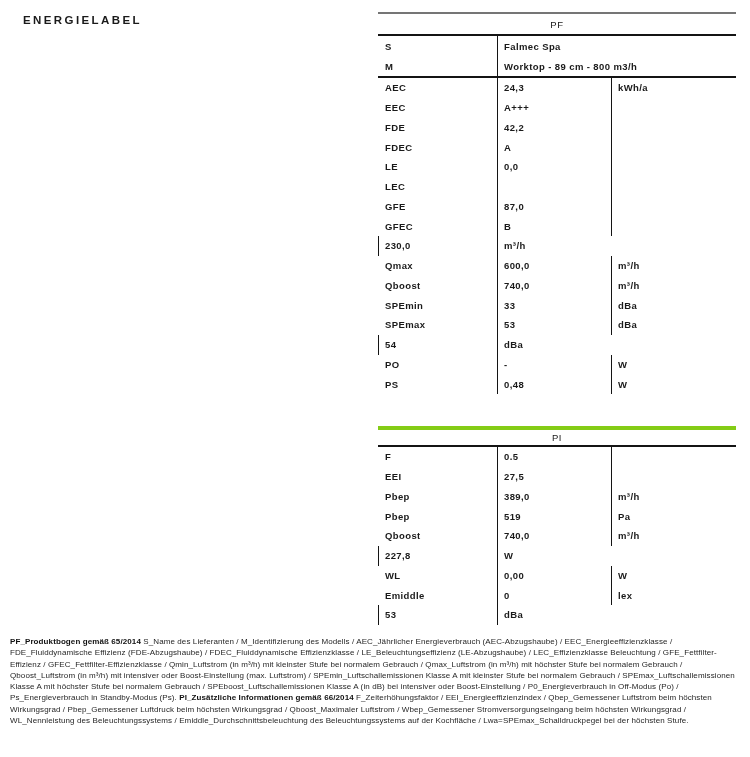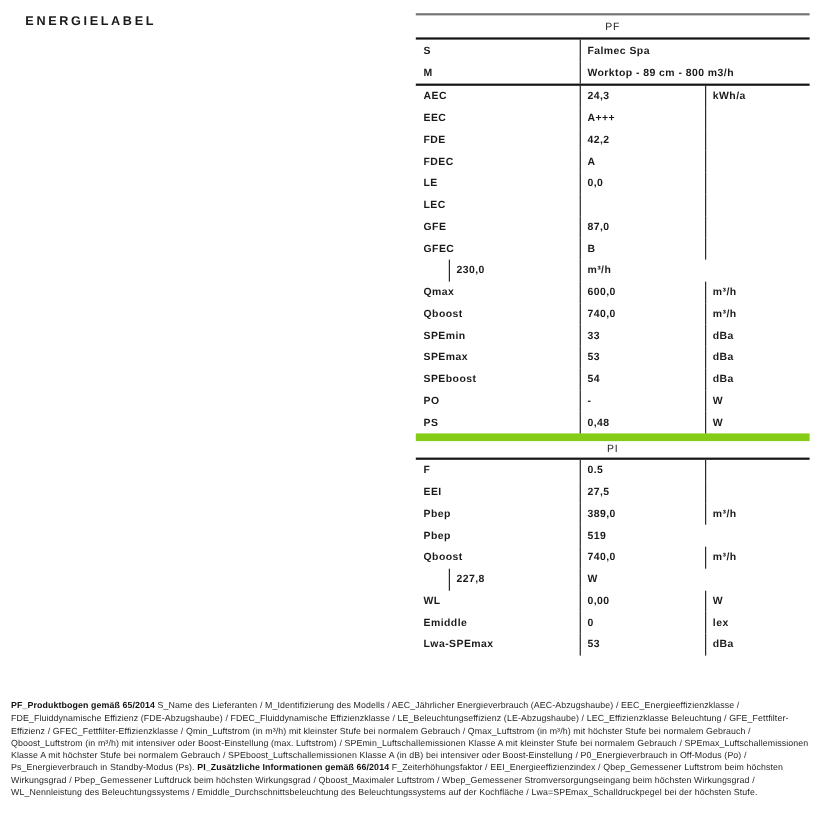--- a/index.html
+++ b/index.html
@@ -34,22 +34,23 @@
     height: 20px;
     border-bottom: 2px solid #141414;
     display: flex;
     align-items: center;
     justify-content: center;
     font-weight: normal;
     font-size: 9.5px;
     letter-spacing: 0.6px;
   }
   .section-header.pi {
-    border-top: 7px solid #84cc16;
+    border-top: 4px solid #84cc16;
     height: 15px;
+    margin-top: 32px;
   }
 
   .info-block { border-bottom: 2px solid #141414; }
 
   .info-row {
     display: grid;
     grid-template-columns: 119px 1fr;
     height: 20px;
   }
 
@@ -67,21 +68,20 @@
     letter-spacing: 0.4px;
     white-space: nowrap;
     overflow: hidden;
     box-sizing: border-box;
     height: 100%;
   }
   .cell-label { padding-left: 7px; }
   .cell-value, .cell-unit {
     border-left: 1px solid #141414;
     padding-left: 6px;
-    margin-left: 30px;
   }
 
   .footnote {
     position: absolute;
     left: 10px; top: 628px;
     width: 731px;
     font-size: 8px;
     line-height: 11.3px;
     letter-spacing: 0.1px;
     color: #262626;
@@ -167,21 +167,20 @@
       <div class="cell cell-label">SPEmin</div>
       <div class="cell cell-value">33</div>
       <div class="cell cell-unit">dBa</div>
     </div>
     <div class="data-row">
       <div class="cell cell-label">SPEmax</div>
       <div class="cell cell-value">53</div>
       <div class="cell cell-unit">dBa</div>
     </div>
     <div class="data-row">
-      <div class="cell cell-label">SPEboost</div>
       <div class="cell cell-value">54</div>
       <div class="cell cell-unit">dBa</div>
     </div>
     <div class="data-row">
       <div class="cell cell-label">PO</div>
       <div class="cell cell-value">-</div>
       <div class="cell cell-unit">W</div>
     </div>
     <div class="data-row">
       <div class="cell cell-label">PS</div>
@@ -204,20 +203,21 @@
       <div class="cell cell-unit"></div>
     </div>
     <div class="data-row">
       <div class="cell cell-label">Pbep</div>
       <div class="cell cell-value">389,0</div>
       <div class="cell cell-unit">m³/h</div>
     </div>
     <div class="data-row">
       <div class="cell cell-label">Pbep</div>
       <div class="cell cell-value">519</div>
+      <div class="cell cell-unit">Pa</div>
     </div>
     <div class="data-row">
       <div class="cell cell-label">Qboost</div>
       <div class="cell cell-value">740,0</div>
       <div class="cell cell-unit">m³/h</div>
     </div>
     <div class="data-row">
       <div class="cell cell-value">227,8</div>
       <div class="cell cell-unit">W</div>
     </div>
@@ -225,21 +225,20 @@
       <div class="cell cell-label">WL</div>
       <div class="cell cell-value">0,00</div>
       <div class="cell cell-unit">W</div>
     </div>
     <div class="data-row">
       <div class="cell cell-label">Emiddle</div>
       <div class="cell cell-value">0</div>
       <div class="cell cell-unit">lex</div>
     </div>
     <div class="data-row">
-      <div class="cell cell-label">Lwa-SPEmax</div>
       <div class="cell cell-value">53</div>
       <div class="cell cell-unit">dBa</div>
     </div>
   </div>
 
 </div>
 
 <p class="footnote"><b>PF_Produktbogen gemäß 65/2014</b><span> S_Name des Lieferanten / M_Identifizierung des Modells / AEC_Jährlicher Energieverbrauch (AEC-Abzugshaube) / EEC_Energieeffizienzklasse / FDE_Fluiddynamische Effizienz (FDE-Abzugshaube) / FDEC_Fluiddynamische Effizienzklasse / LE_Beleuchtungseffizienz (LE-Abzugshaube) / LEC_Effizienzklasse Beleuchtung / GFE_Fettfilter-Effizienz / GFEC_Fettfilter-Effizienzklasse / Qmin_Luftstrom (in m³/h) mit kleinster Stufe bei normalem Gebrauch / Qmax_Luftstrom (in m³/h) mit höchster Stufe bei normalem Gebrauch / Qboost_Luftstrom (in m³/h) mit intensiver oder Boost-Einstellung (max. Luftstrom) / SPEmin_Luftschallemissionen Klasse A mit kleinster Stufe bei normalem Gebrauch / SPEmax_Luftschallemissionen Klasse A mit höchster Stufe bei normalem Gebrauch / SPEboost_Luftschallemissionen Klasse A (in dB) bei intensiver oder Boost-Einstellung / P0_Energieverbrauch in Off-Modus (Po) / Ps_Energieverbrauch in Standby-Modus (Ps). </span><b>PI_Zusätzliche Informationen gemäß 66/2014</b><span> F_Zeiterhöhungsfaktor / EEI_Energieeffizienzindex / Qbep_Gemessener Luftstrom beim höchsten Wirkungsgrad / Pbep_Gemessener Luftdruck beim höchsten Wirkungsgrad / Qboost_Maximaler Luftstrom / Wbep_Gemessener Stromversorgungseingang beim höchsten Wirkungsgrad / WL_Nennleistung des Beleuchtungssystems / Emiddle_Durchschnittsbeleuchtung des Beleuchtungssystems auf der Kochfläche / Lwa=SPEmax_Schalldruckpegel bei der höchsten Stufe.</span></p>
 
 </body></html>

